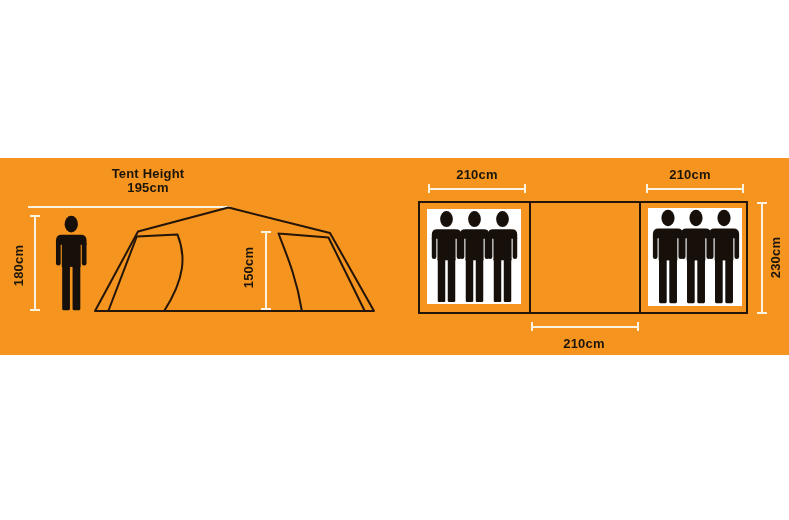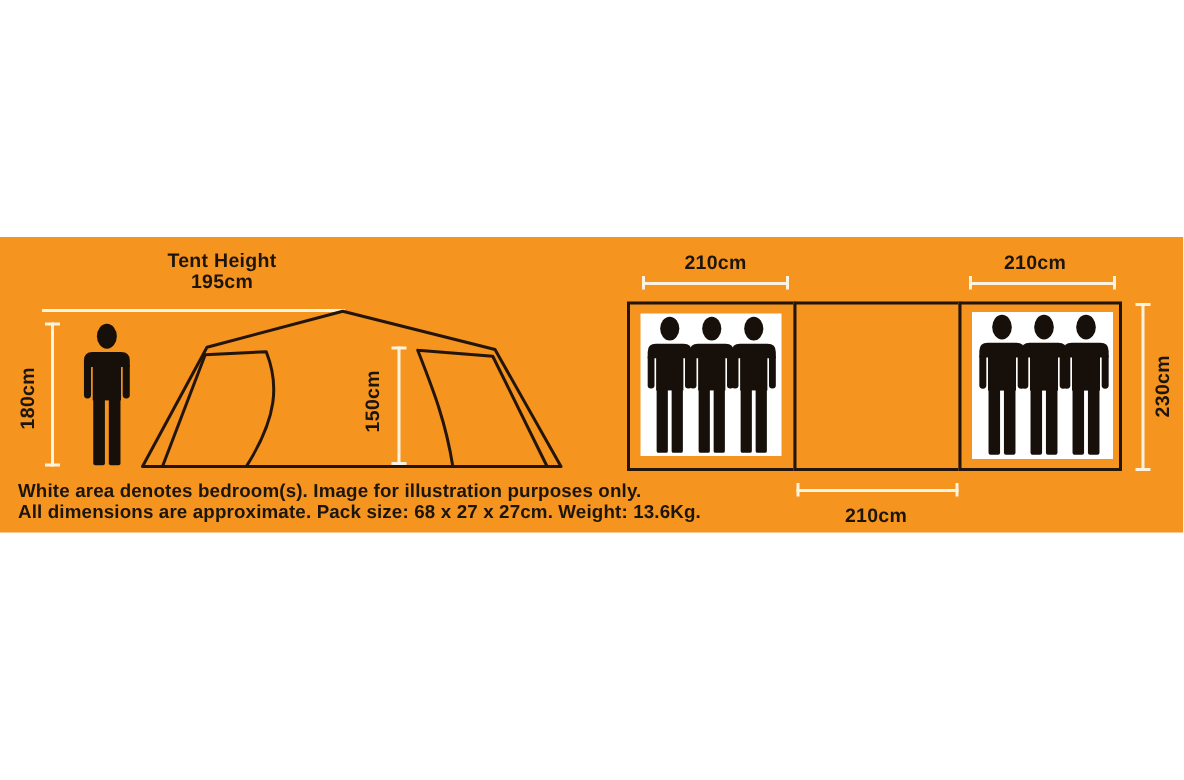--- a/index.html
+++ b/index.html
@@ -118,17 +118,13 @@
     <div class="abs cream-h" style="left:531px;top:326px;width:108px;"></div>
     <div class="abs cap-v" style="left:637px;top:322px;"></div>
     <div class="abs lbl lbl-center" style="left:554px;top:336px;width:60px;">210cm</div>
 
     <div class="abs cap-h" style="left:757px;top:202px;"></div>
     <div class="abs cream-v" style="left:761px;top:202px;height:112px;"></div>
     <div class="abs cap-h" style="left:757px;top:312px;"></div>
     <div class="abs lbl rot" style="left:745px;top:250px;width:60px;text-align:center;">230cm</div>
   </div>
 
-  <div class="abs caption" style="left:12px;top:320px;">
-    <div>White area denotes bedroom(s). Image for illustration purposes only.</div>
-    <div>All dimensions are approximate. Pack size: 68 x 27 x 27cm. Weight: 13.6Kg.</div>
-  </div>
 </div>
 
 </body></html>

